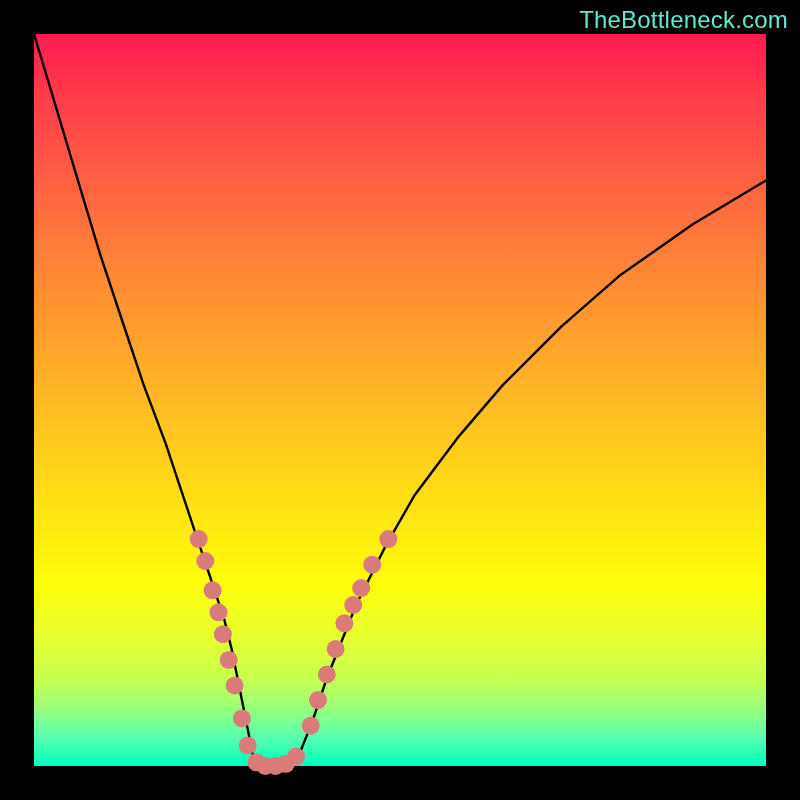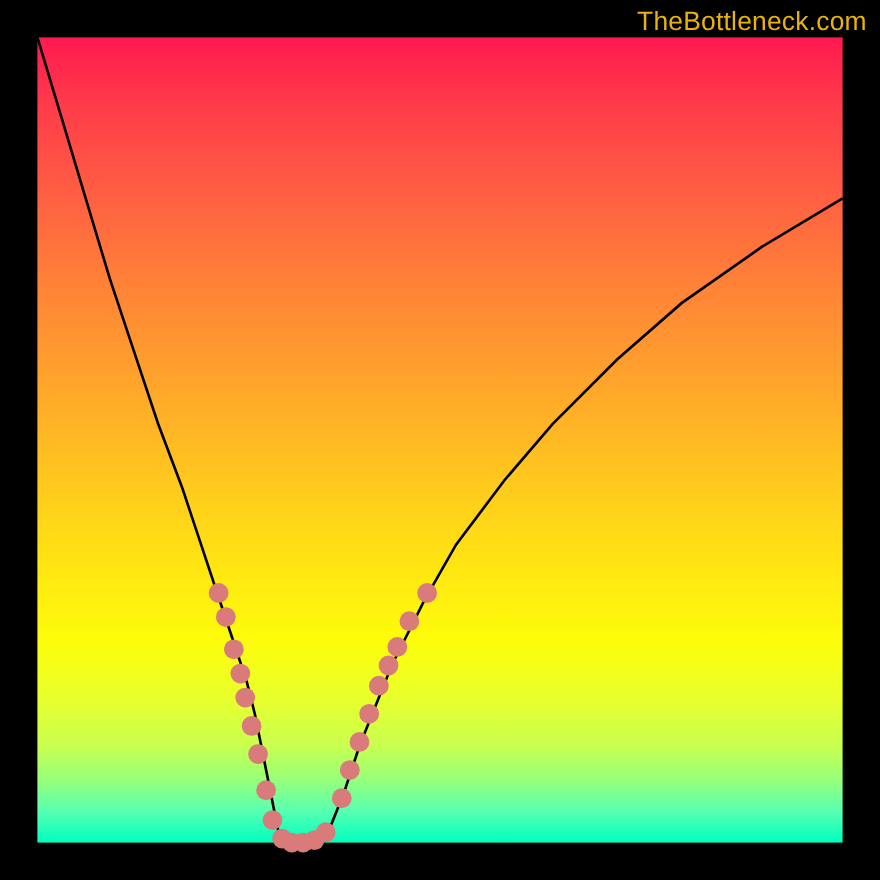--- a/index.html
+++ b/index.html
@@ -35,21 +35,21 @@
       #e8ff2c 82%,
       #c8ff50 88%,
       #9aff78 92%,
       #5affb0 96%,
       #00ffc0 100%);
   }
   .watermark {
     position: absolute;
     top: 6px;
     right: 12px;
-    color: #eab308;
+    color: #5eead4;
     font-size: 24px;
     letter-spacing: 0.2px;
     font-weight: 400;
   }
   svg.curve-layer {
     position: absolute;
     left: 34px;
     top: 34px;
     width: 732px;
     height: 732px;

